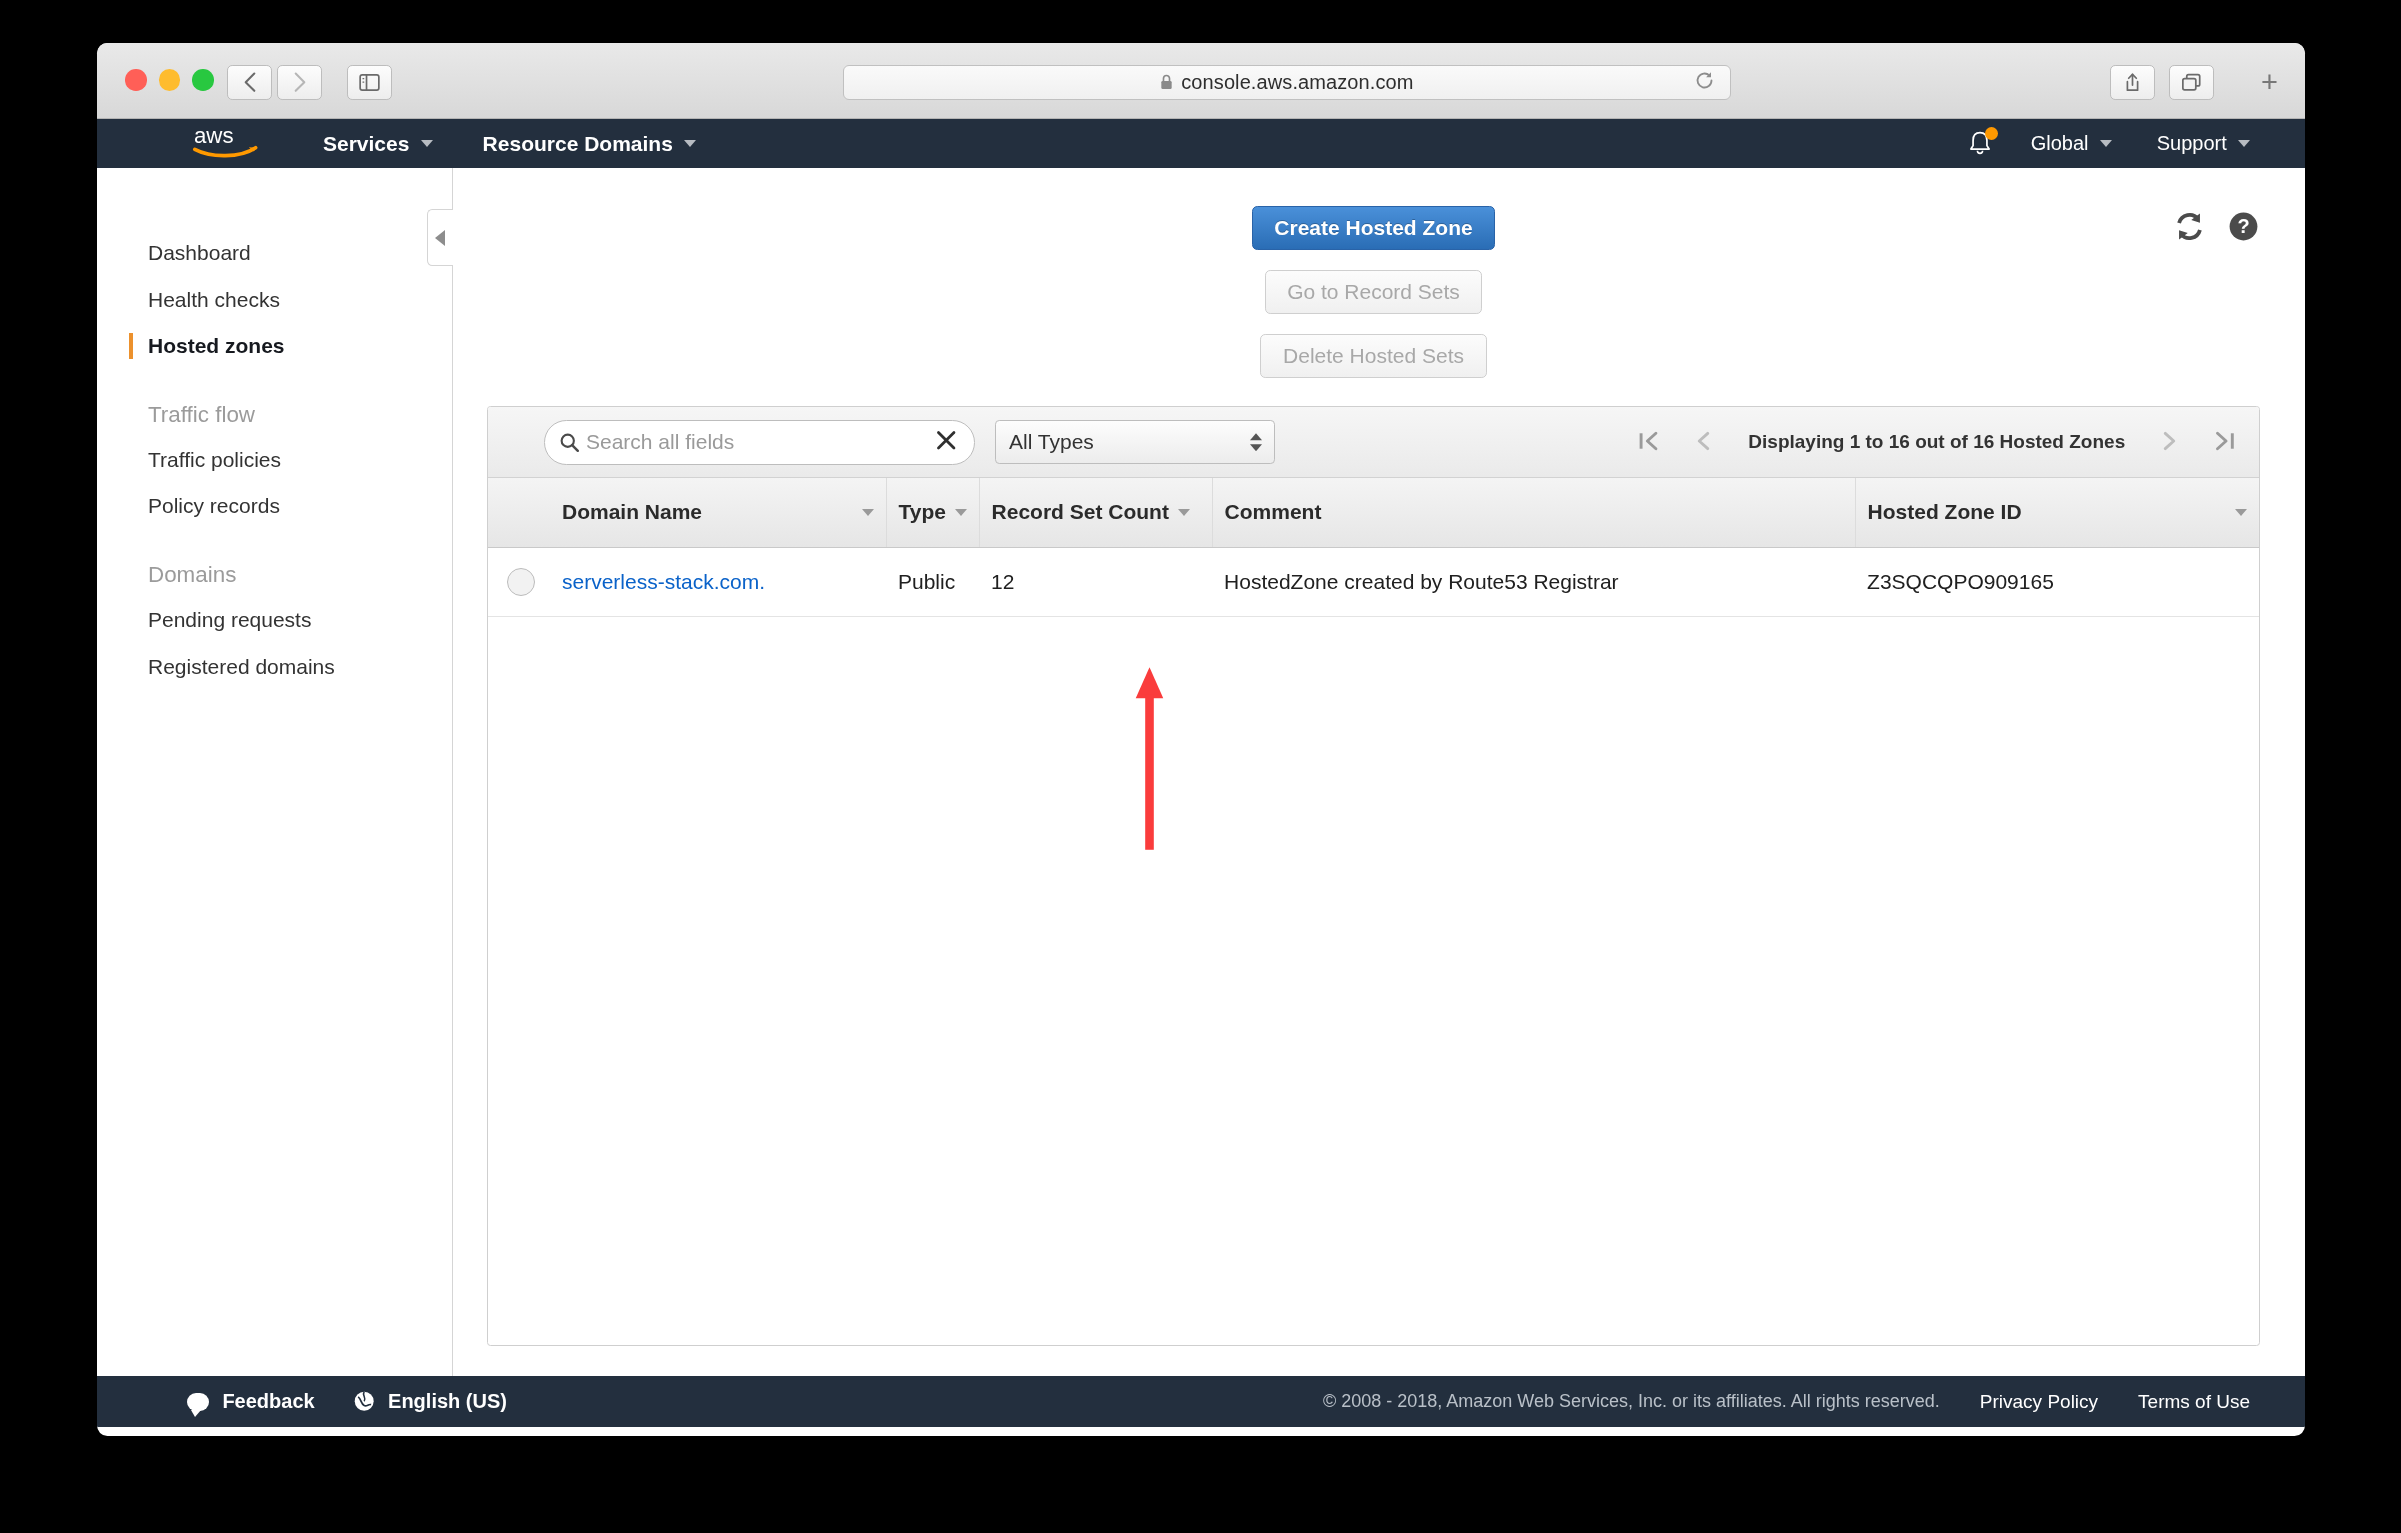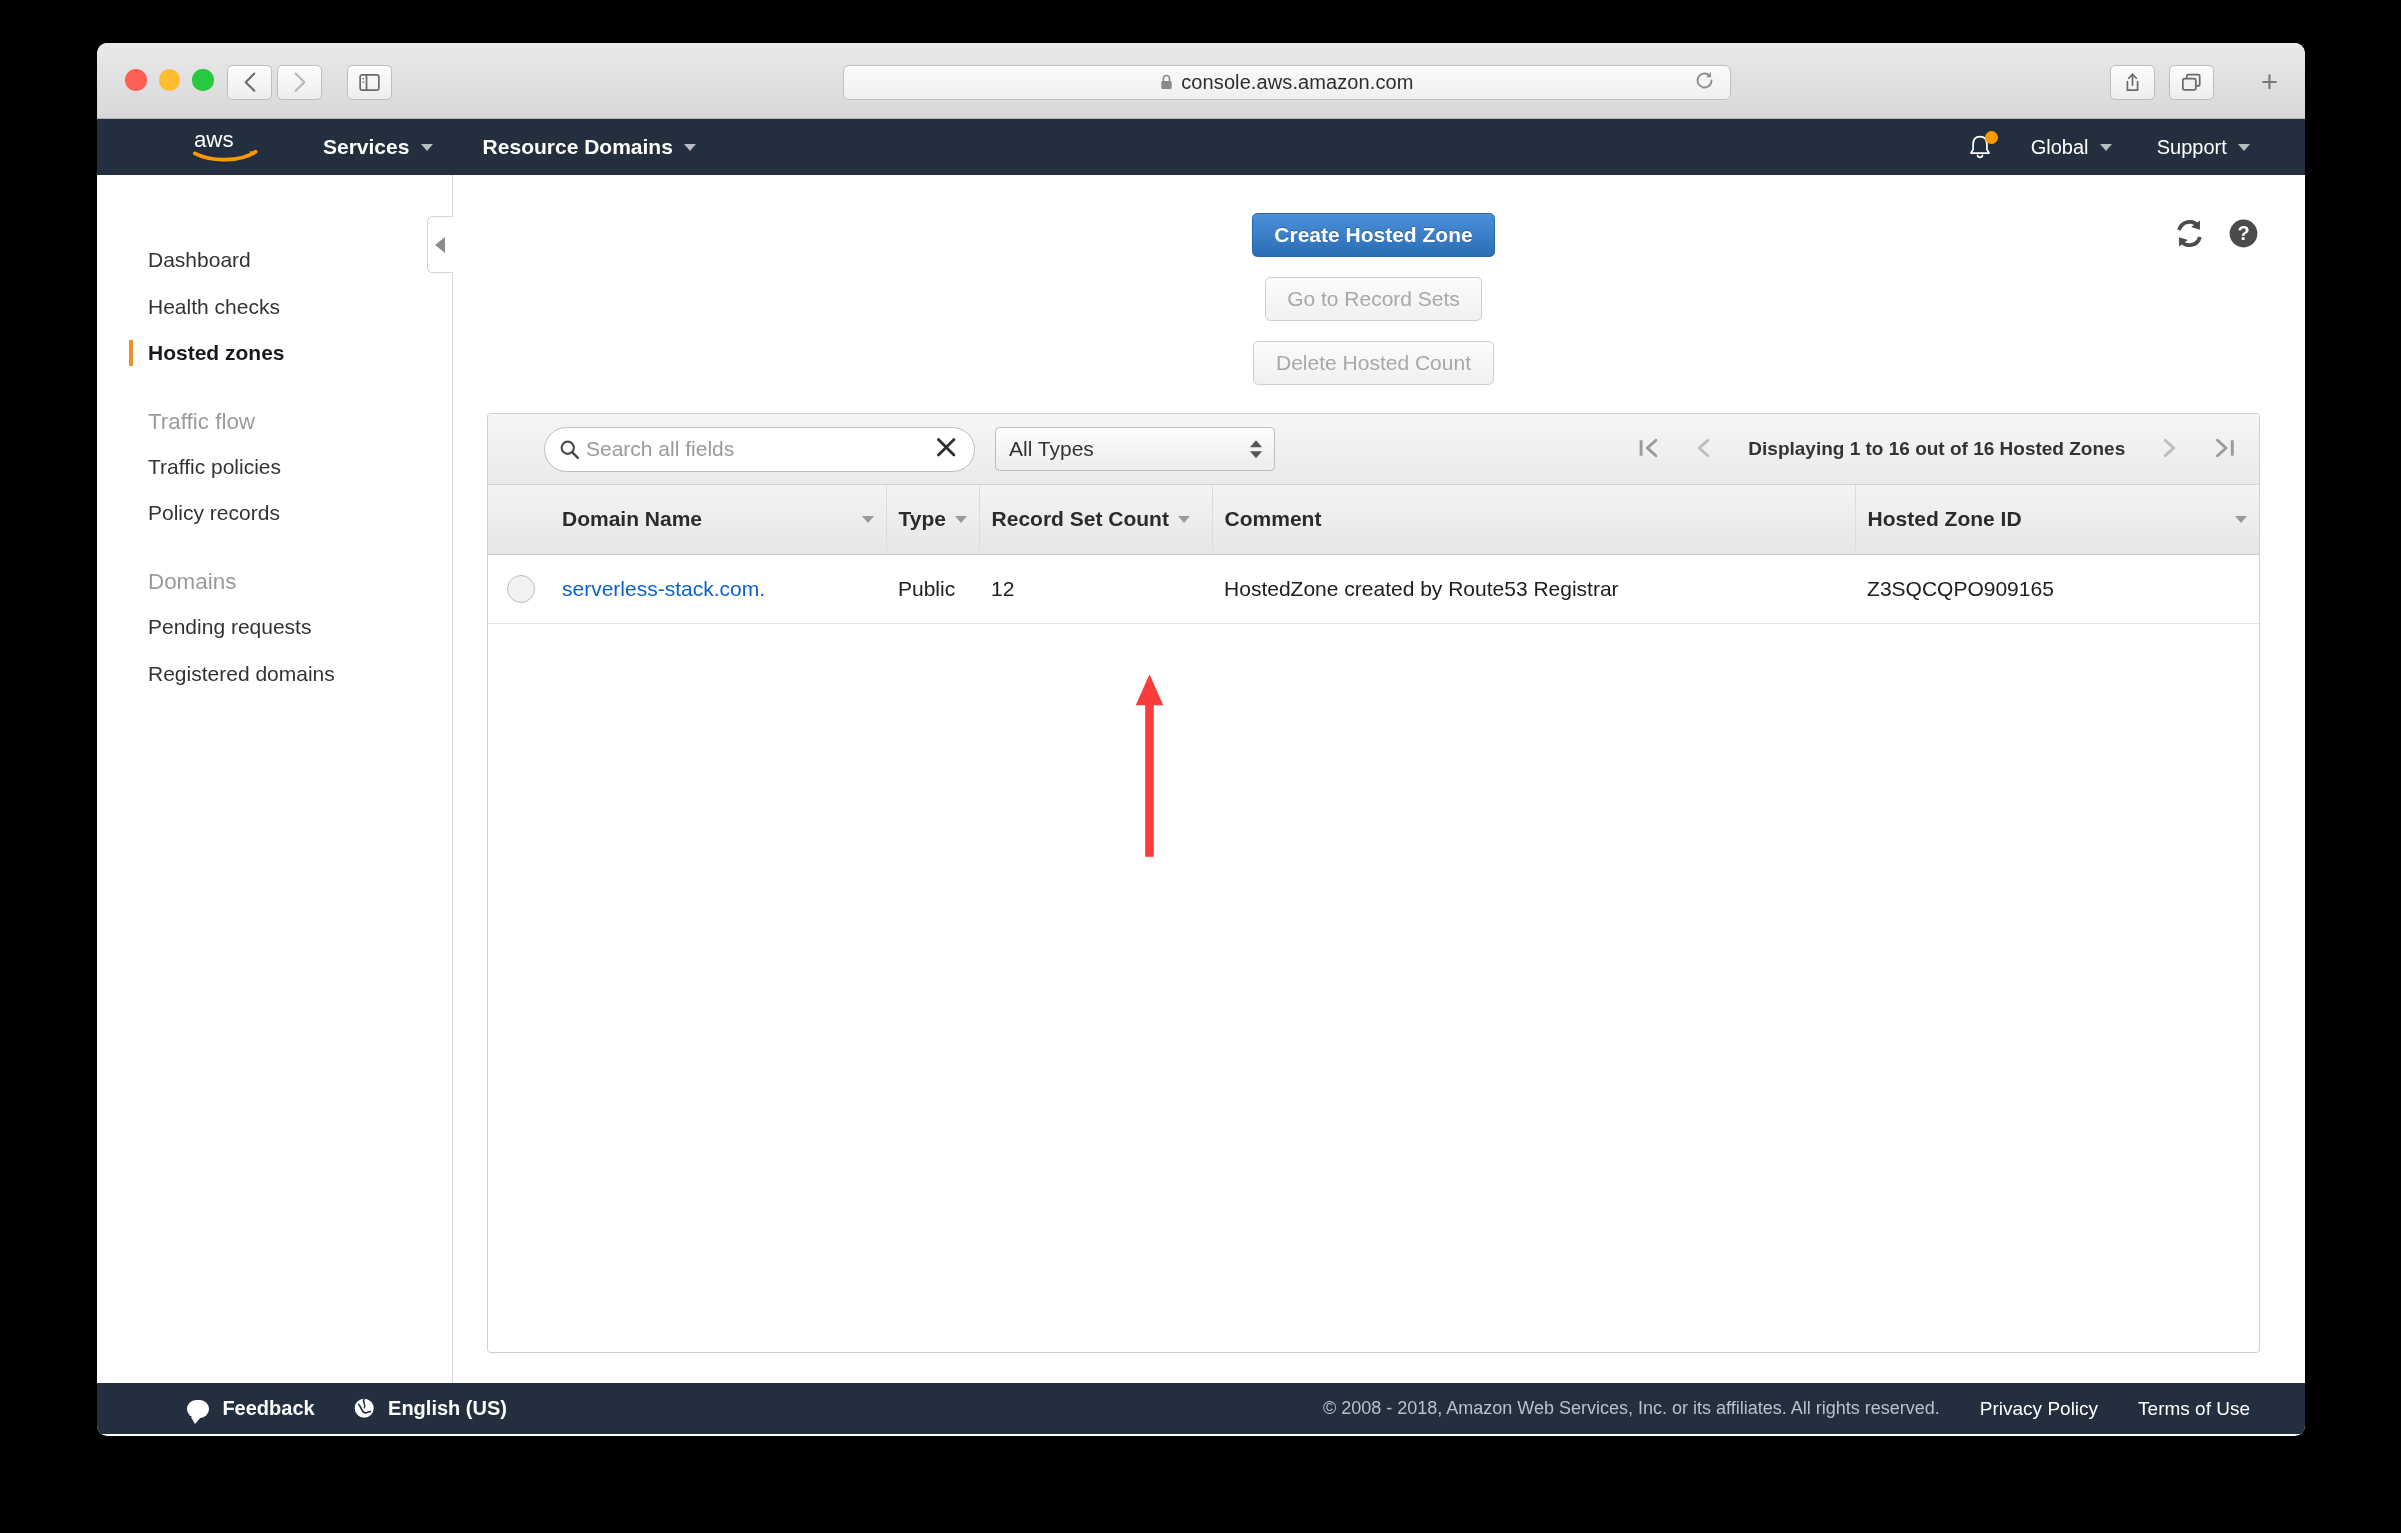--- a/index.html
+++ b/index.html
@@ -111,21 +111,21 @@
     width: 40px; height: 40px;
     display: flex; align-items: center; justify-content: center;
     color: #777;
     font-size: 29px;
     line-height: 1;
   }
 
   
   .awsnav {
     position: relative;
-    height: 56px;
+    height: 49px;
     background: #232f3e;
     display: flex;
     align-items: center;
     text-align: right;
   }
   .aws-logo {
     margin-left: 95px;
     width: 69px;
     position: relative;
     top: -1.7px;
@@ -578,21 +578,21 @@
     <div class="main">
 
       <div class="toolbar">
         <div class="btn btn-primary">
           <span>Create Hosted Zone</span>
         </div>
         <div class="btn btn-disabled">
           <span>Go to Record Sets</span>
         </div>
         <div class="btn btn-disabled">
-          <span>Delete Hosted Count</span>
+          <span>Delete Hosted Sets</span>
         </div>
 
         <div class="toolbar-icons">
           <span>
             <svg width="33" height="33" viewBox="0 0 38 38">
               <path d="M7 15 A12.5 12.5 0 0 1 29 10.5" fill="none" stroke="#4b4b4b" stroke-width="4.4" stroke-linecap="butt"></path>
               <polygon points="31,4 31,14.6 21,11.6" fill="#4b4b4b"></polygon>
               <path d="M31 23 A12.5 12.5 0 0 1 9 27.5" fill="none" stroke="#4b4b4b" stroke-width="4.4" stroke-linecap="butt"></path>
               <polygon points="7,34 7,23.4 17,26.4" fill="#4b4b4b"></polygon>
             </svg>

